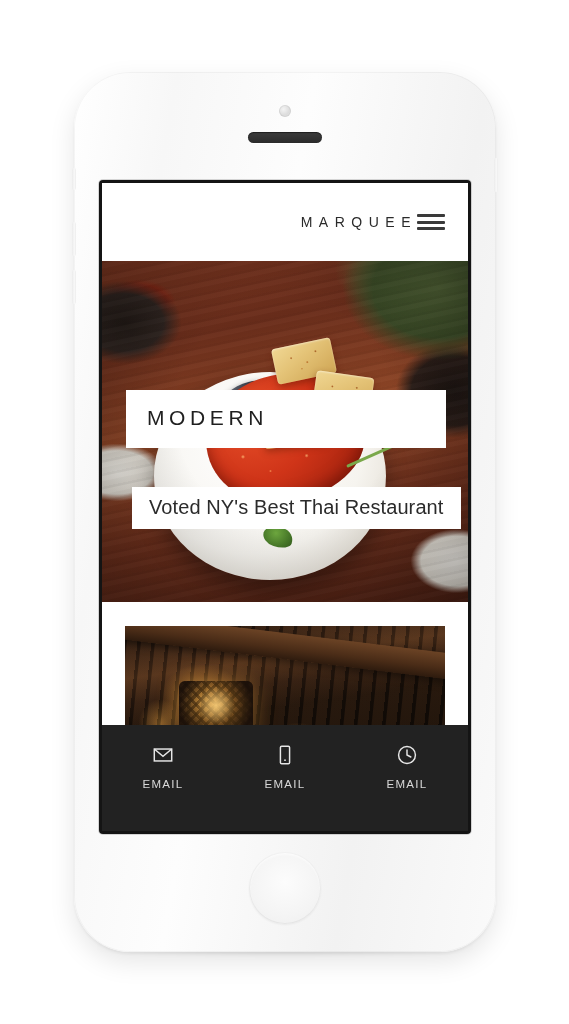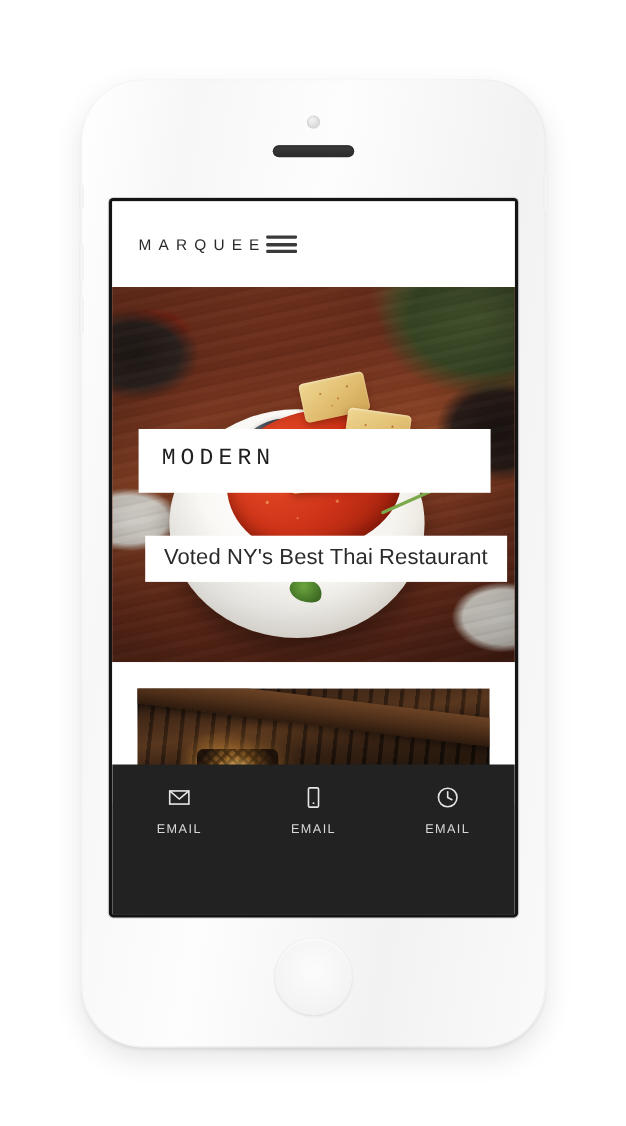--- a/index.html
+++ b/index.html
@@ -106,21 +106,21 @@
     background: #ffffff;
   }
 
   
   #site-header {
     position: relative;
     height: 78px;
     background: #ffffff;
     display: flex;
     align-items: center;
-    justify-content: flex-start;
+    justify-content: flex-end;
     padding: 0 23px 0 24px;
     box-sizing: border-box;
   }
   #brand {
     font-size: 14px;
     letter-spacing: 6.5px;
     color: #2a2a2a;
     font-weight: 400;
     white-space: nowrap;
   }
@@ -282,21 +282,20 @@
     padding: 14px 0 15px 21px;
     box-sizing: border-box;
   }
   .hero-title-line {
     font-size: 21px;
     letter-spacing: 4.6px;
     color: #1f1f1f;
     line-height: 1.38;
     white-space: nowrap;
     font-weight: 400;
-    font-family: Liberation Mono, monospace;
   }
   #hero-subtitle-box {
     position: absolute;
     left: 30px;
     top: 226px;
     background: #ffffff;
     padding: 9px 17px 10px 17px;
   }
   #hero-subtitle {
     font-size: 20px;
@@ -380,21 +379,21 @@
       radial-gradient(circle 5px at 76% 50%, rgba(255,204,124,0.75), rgba(255,204,124,0) 70%),
       radial-gradient(circle 5px at 92% 50%, rgba(255,192,110,0.7), rgba(255,192,110,0) 70%);
   }
 
   
   #bottom-nav {
     position: absolute;
     left: 0;
     right: 0;
     bottom: 0;
-    height: 136px;
+    height: 106px;
     background: #222222;
     display: flex;
     align-items: flex-start;
     padding-top: 18px;
     box-sizing: border-box;
   }
   .nav-item {
     flex: 1;
     display: flex;
     flex-direction: column;

